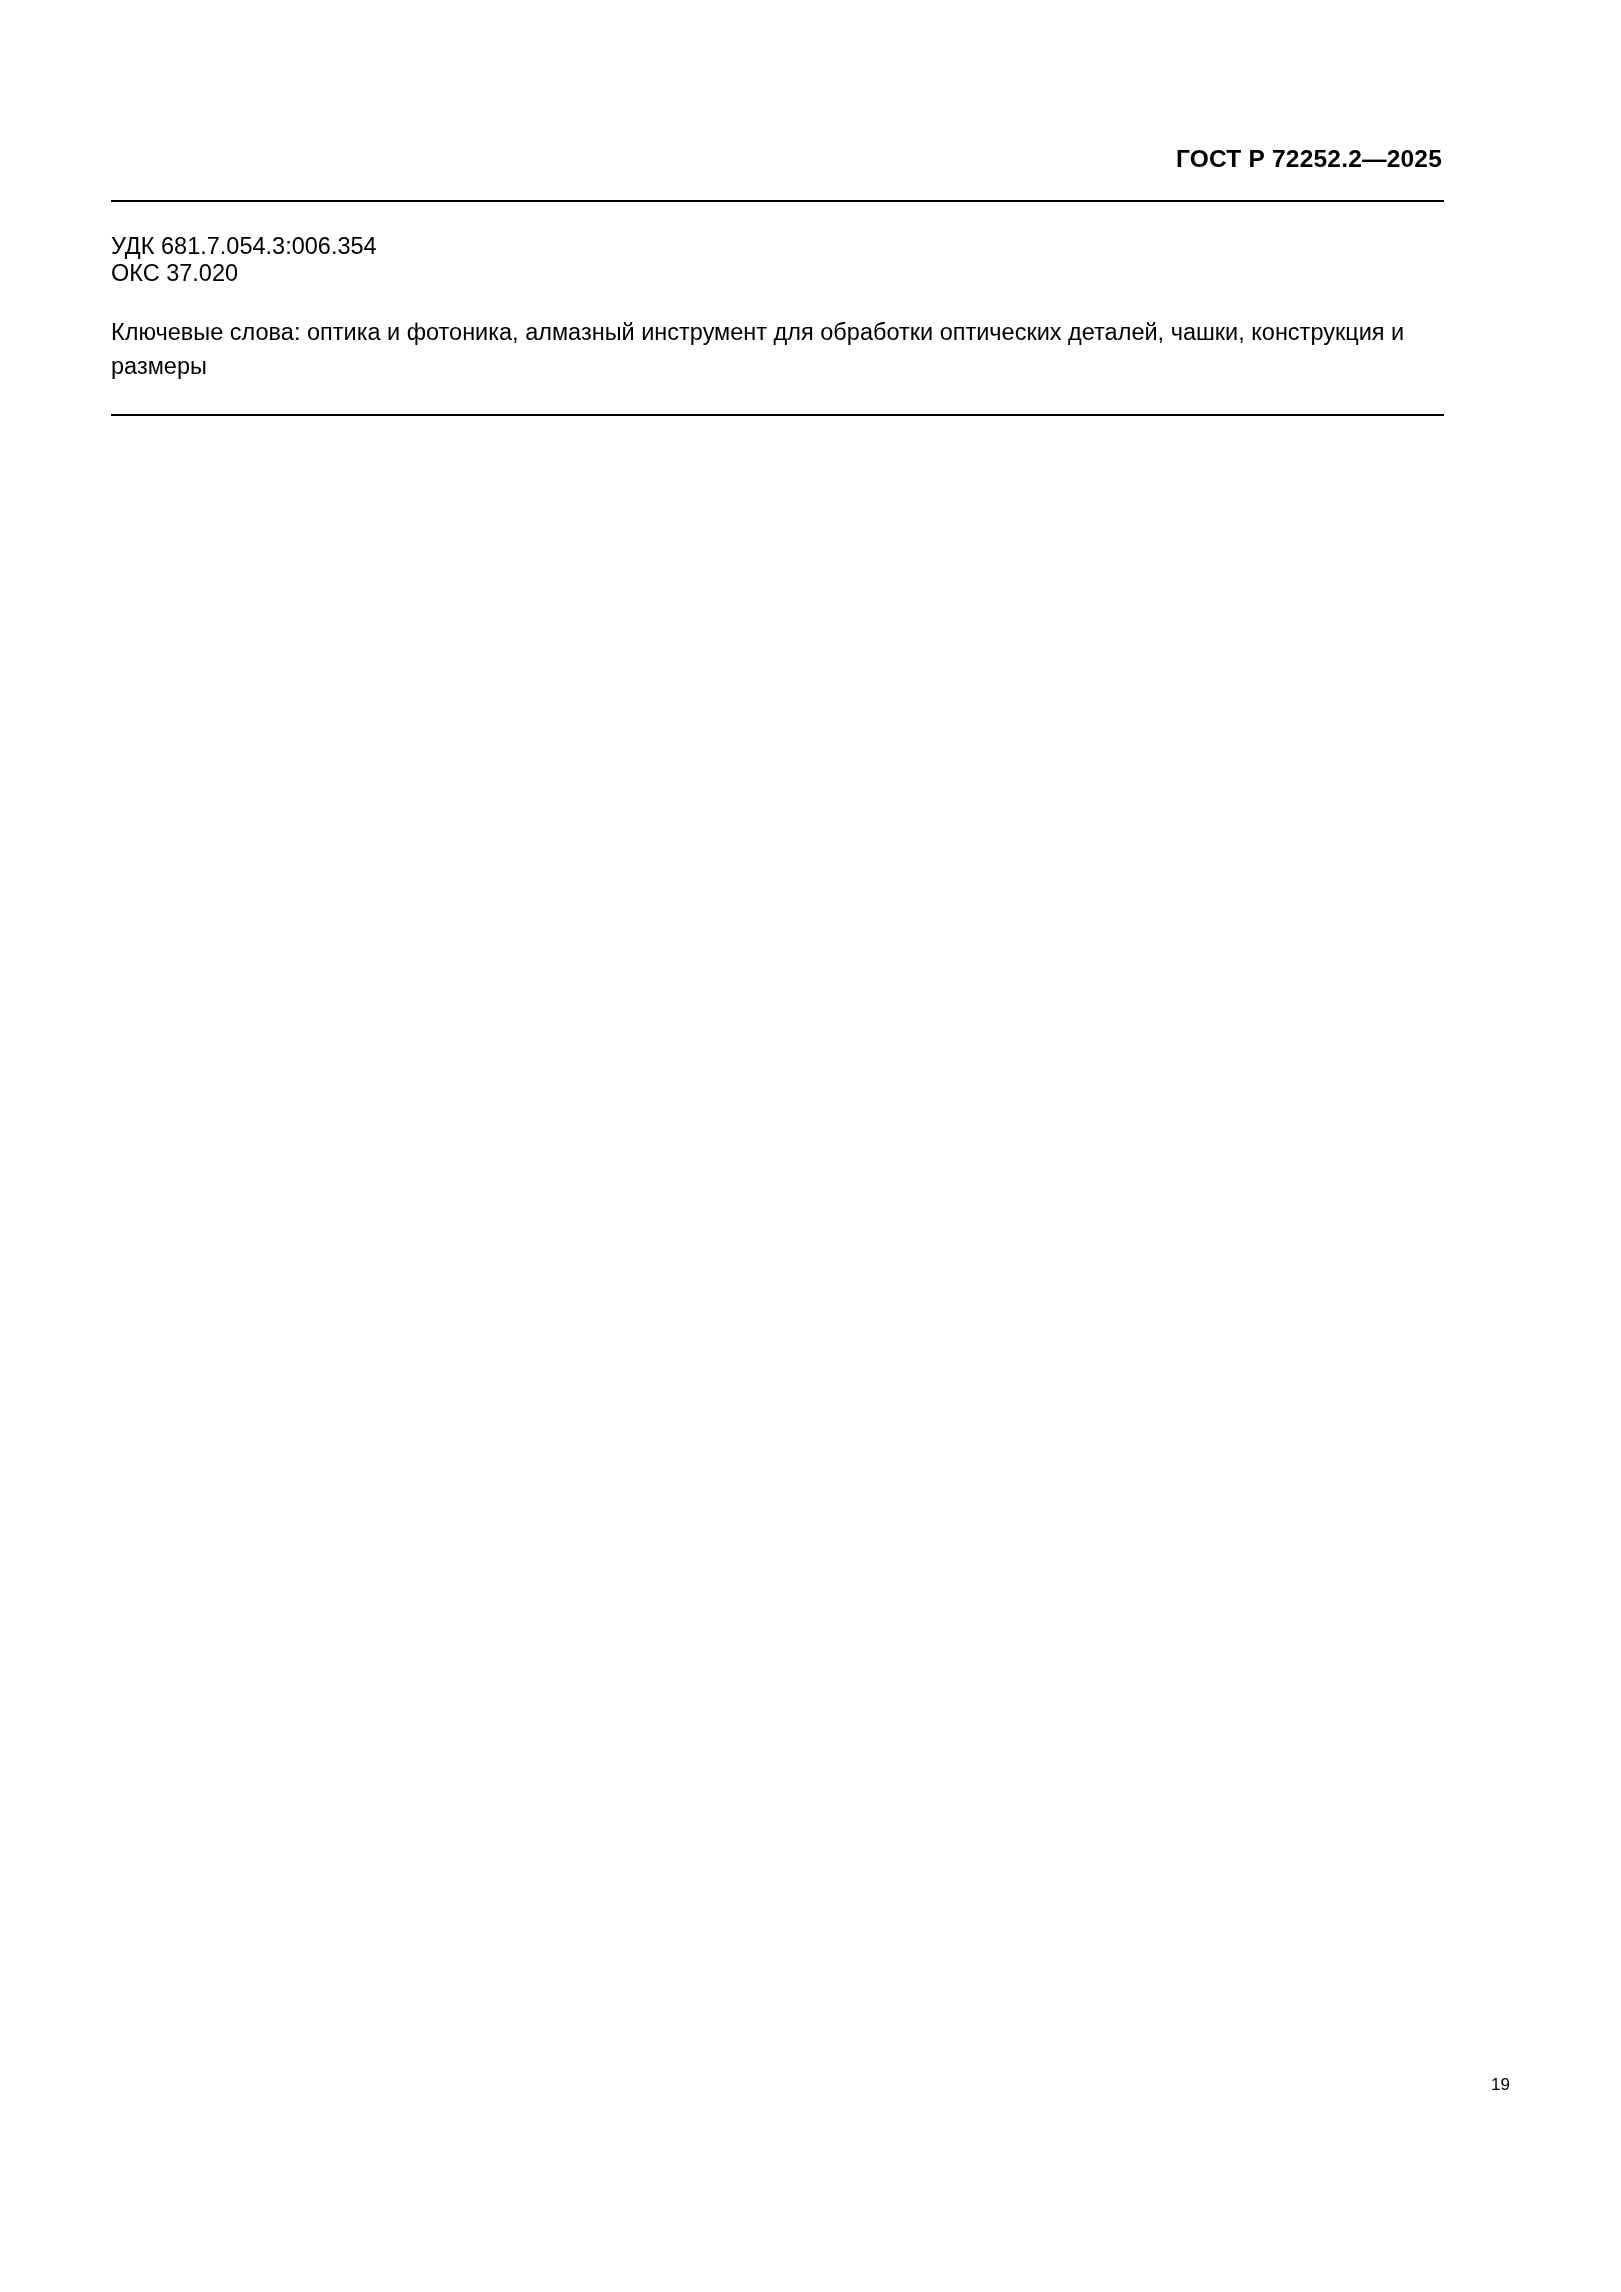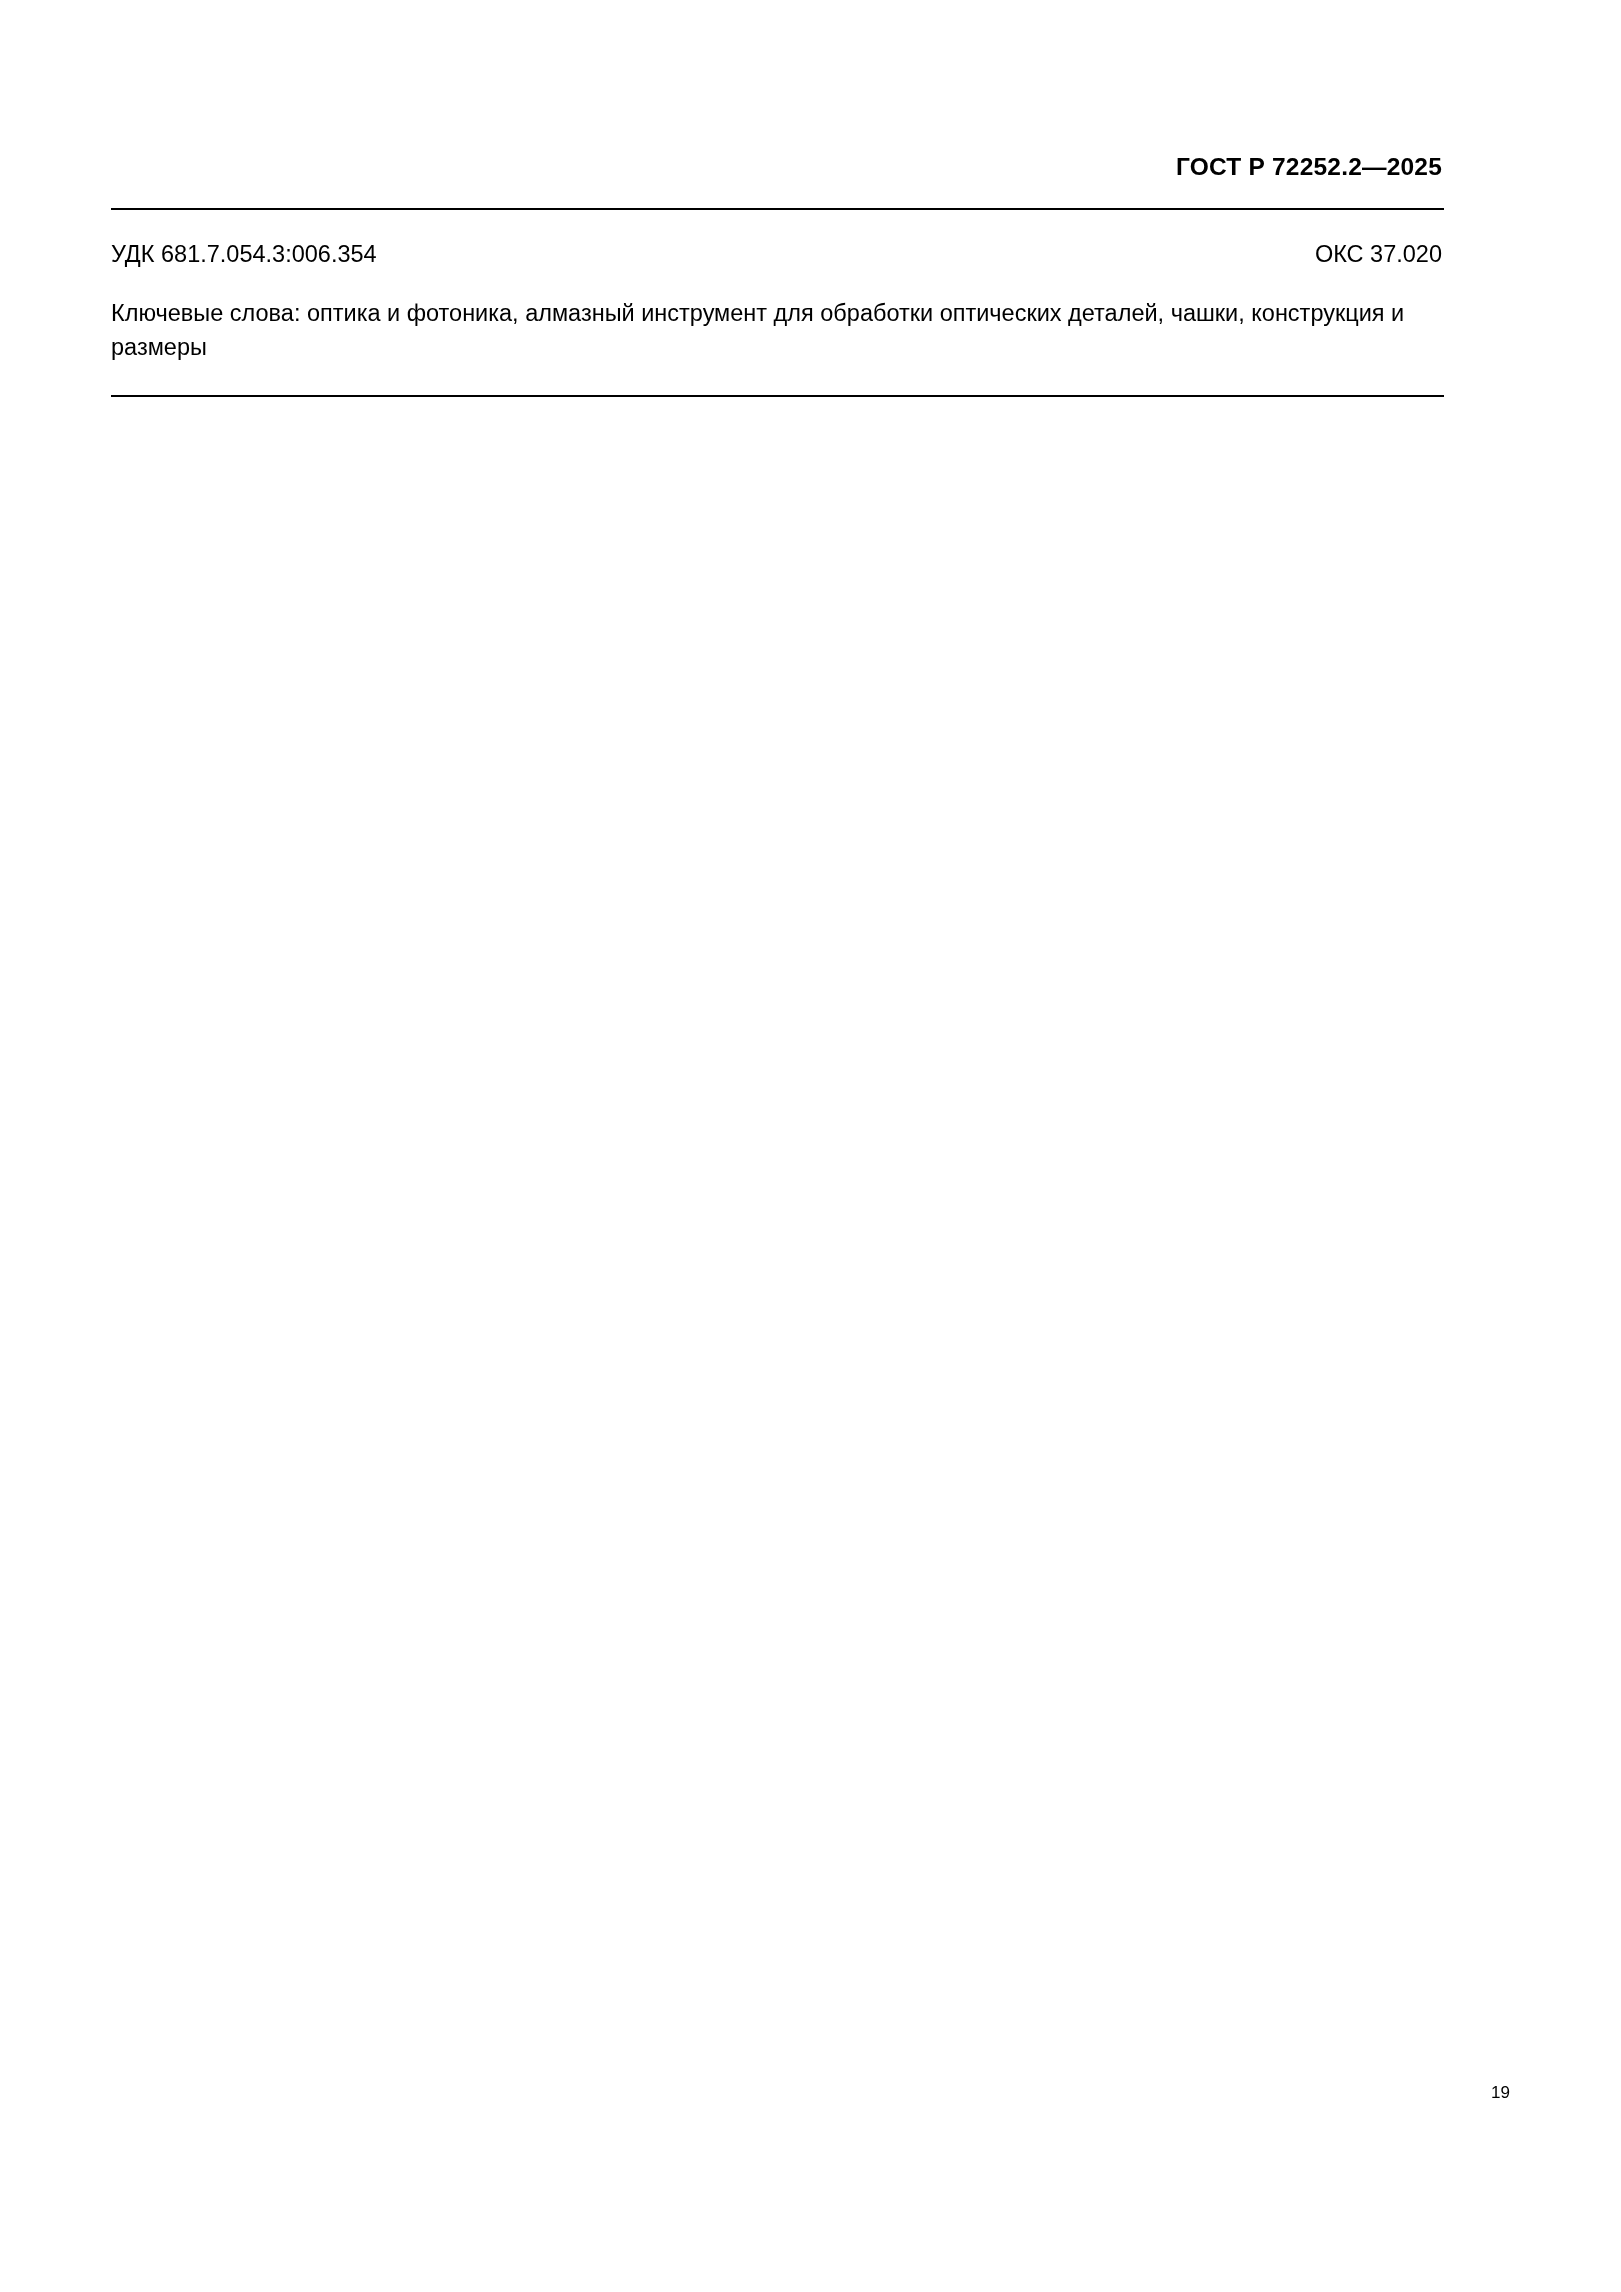--- a/index.html
+++ b/index.html
@@ -9,21 +9,21 @@
     background: #ffffff;
   }
   body {
     font-family: "Liberation Sans", sans-serif;
     color: #000000;
   }
   .page {
     position: relative;
     width: 1621px;
     height: 2232px;
-    margin: 8px auto;
+    margin: 0 auto;
     background: #ffffff;
     box-sizing: border-box;
     overflow: hidden;
   }
   .content {
     position: absolute;
     left: 111px;
     top: 0;
     width: 1333px;
   }
@@ -46,20 +46,21 @@
   }
   .rule-bottom {
     margin-top: 31px;
   }
   .codes-row {
     display: flex;
     justify-content: space-between;
     align-items: baseline;
     font-size: 23.5px;
     padding-top: 31px;
+    flex-direction: column;
   }
   .udk {
     text-align: left;
   }
   .oks {
     text-align: right;
     padding-right: 2px;
   }
   .keywords {
     font-size: 23.5px;

